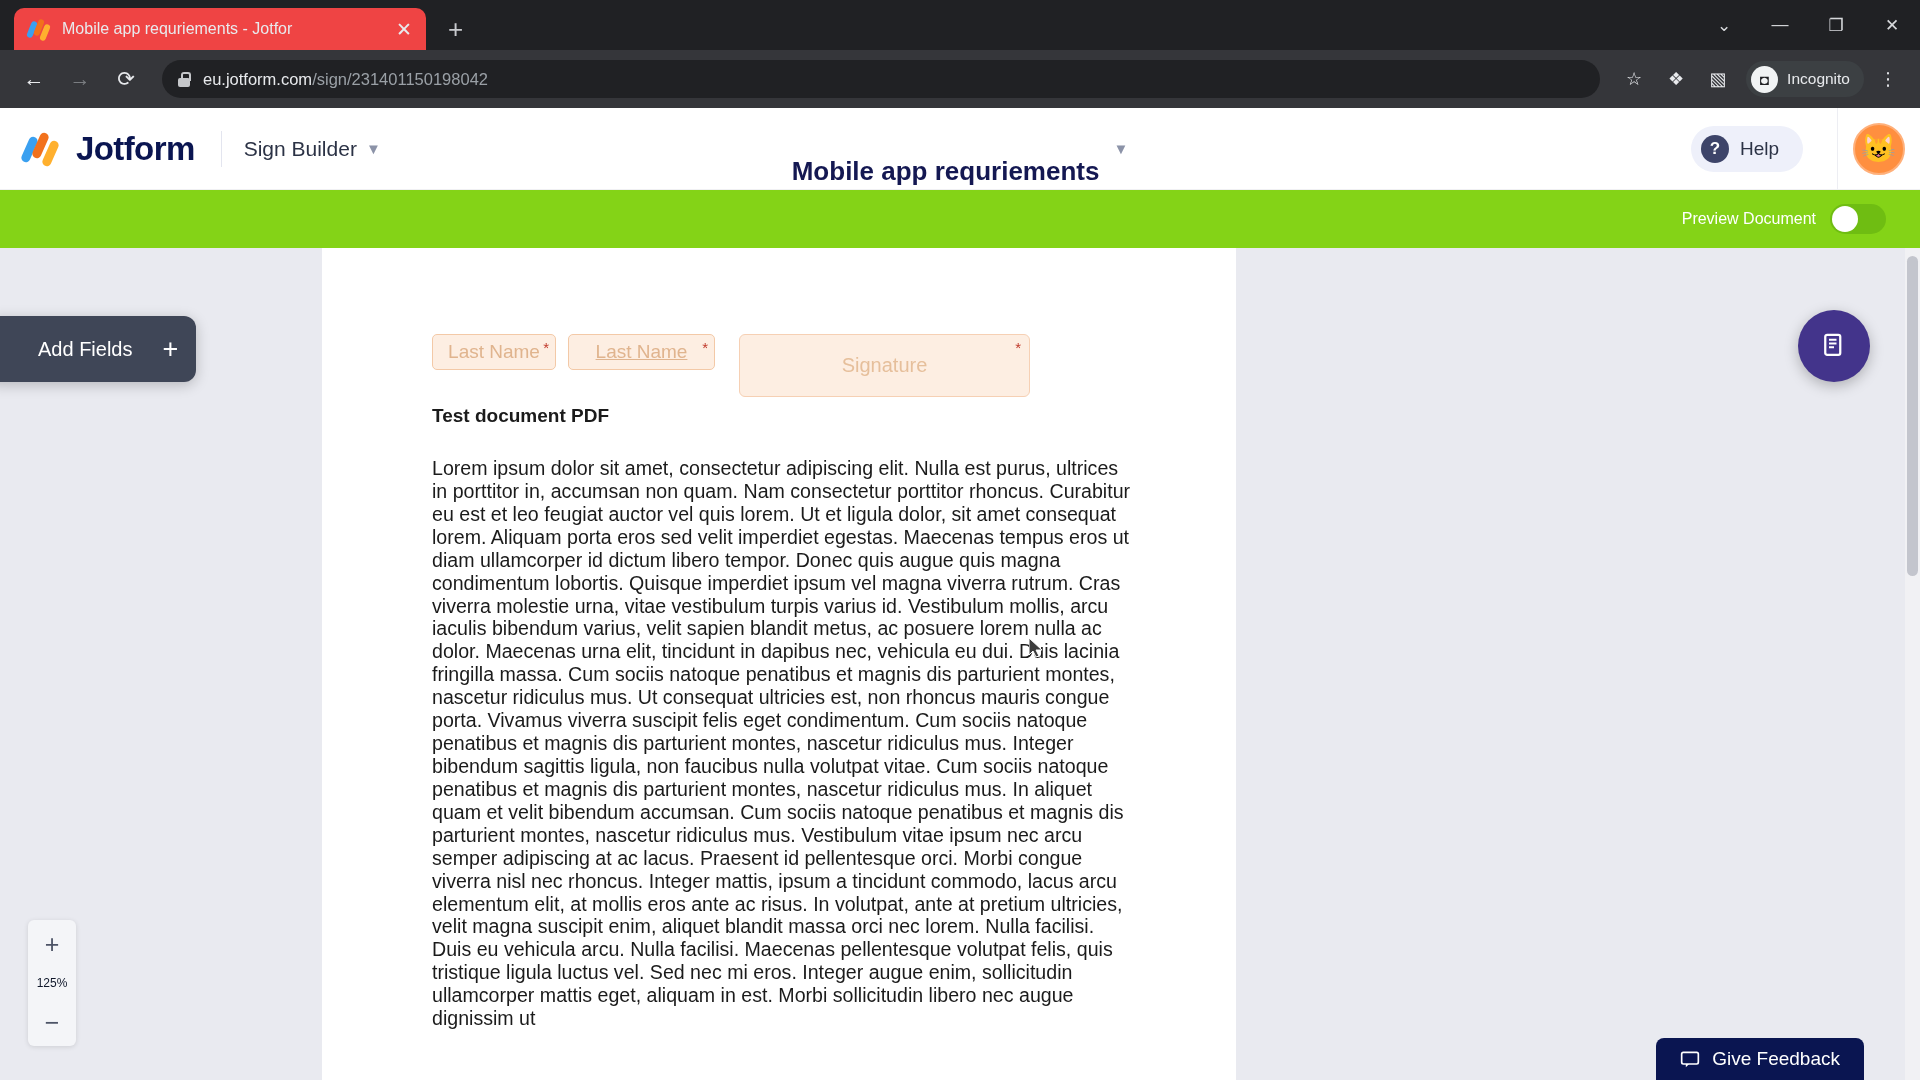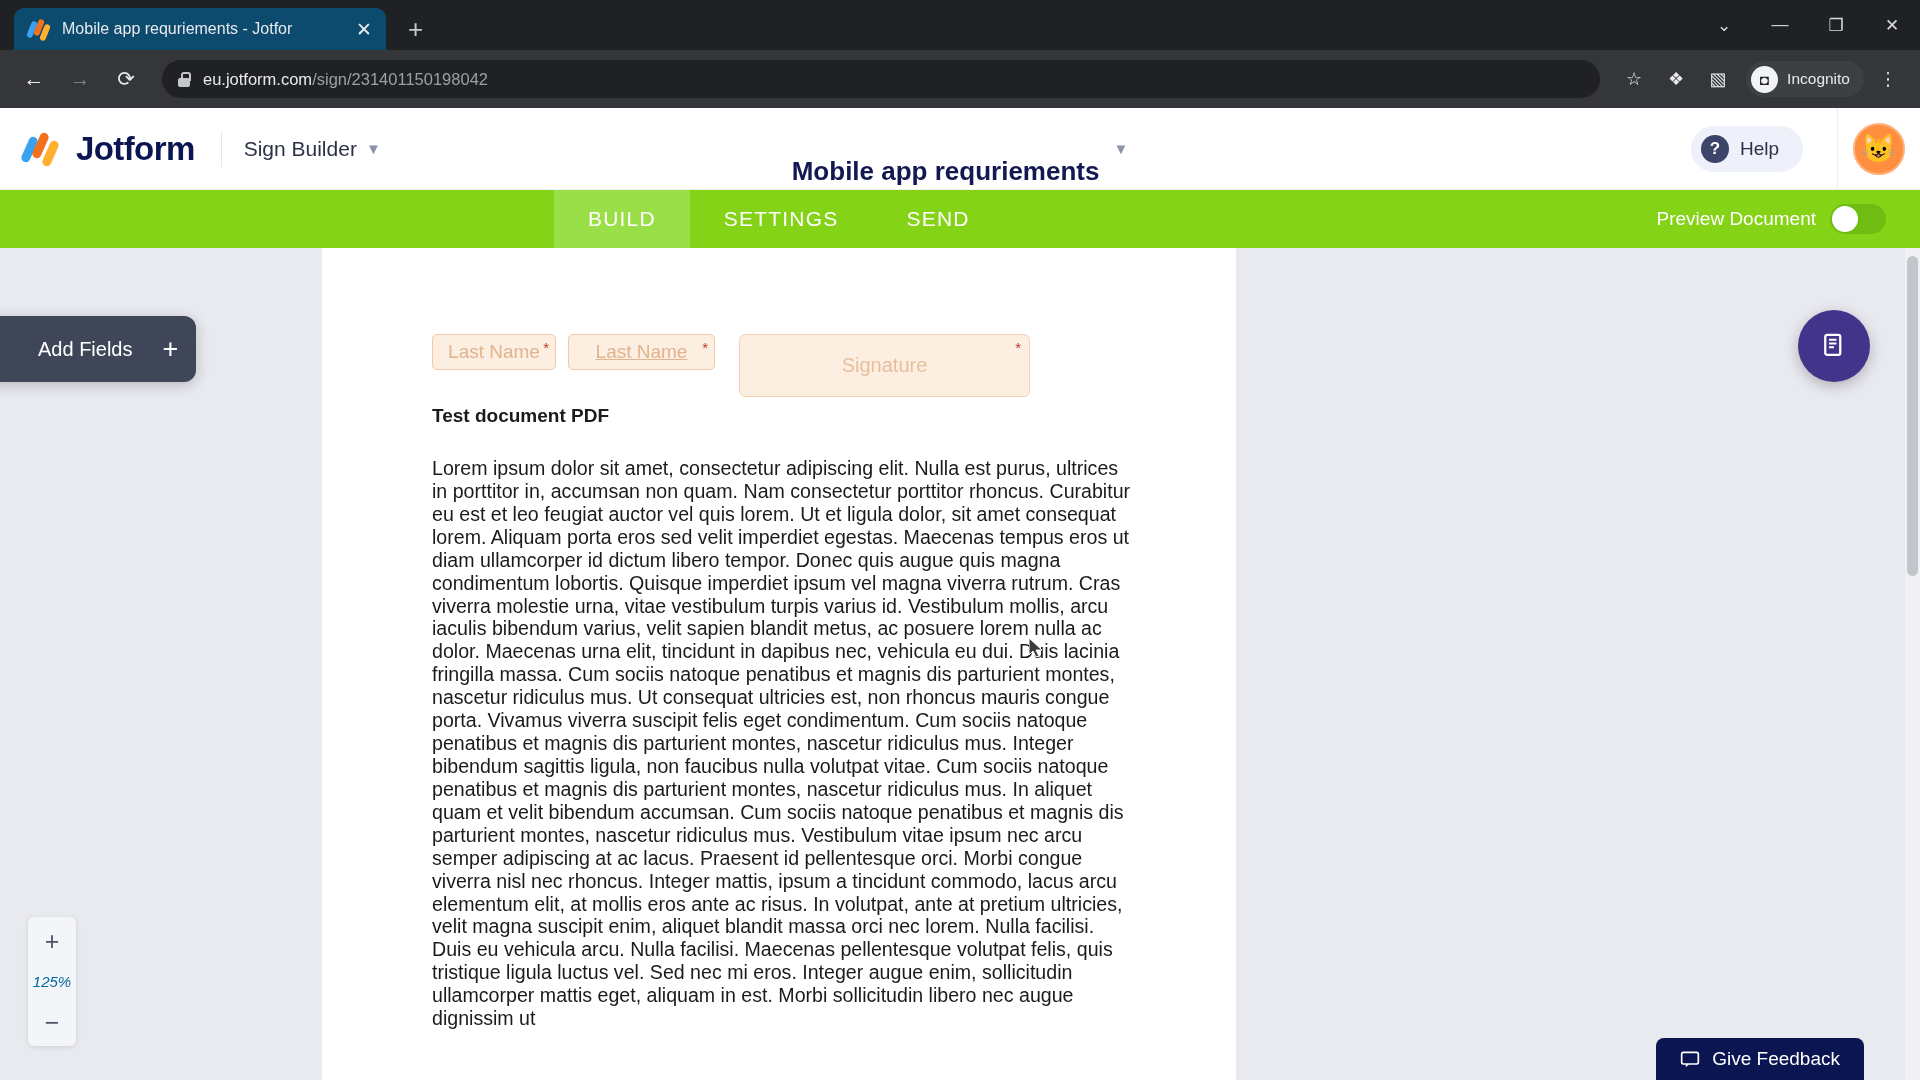--- a/index.html
+++ b/index.html
@@ -11,22 +11,22 @@
 
   
   .browser { width: 1920px; height: 1080px; position: relative; }
 
   .tabstrip {
     height: 50px; background: #202124;
     display: flex; align-items: flex-end; padding-left: 14px; position: relative;
   }
   .tab {
     display: flex; align-items: center; gap: 12px;
-    height: 42px; width: 372px; padding: 0 14px;
-    background: #0c4a6e; border-radius: 10px 10px 0 0; color: #e8eaed;
+    height: 42px; width: 412px; padding: 0 14px;
+    background: #ef4444; border-radius: 10px 10px 0 0; color: #e8eaed;
   }
   .tab-favicon { width: 22px; height: 22px; position: relative; flex: 0 0 22px; }
   .tab-favicon i {
     position: absolute; width: 6px; height: 17px; border-radius: 3px;
     transform: rotate(22deg);
   }
   .tab-favicon i:nth-child(1) { left: 1px;  top: 3px; background: #3aa0f0; }
   .tab-favicon i:nth-child(2) { left: 8px;  top: 1px; background: #f2711c; }
   .tab-favicon i:nth-child(3) { left: 14px; top: 6px; background: #ffb02e; }
   .tab-title {
@@ -150,21 +150,21 @@
   .gtab {
     padding: 0 34px; display: flex; align-items: center; justify-content: center;
     font-size: 21px; letter-spacing: 1.2px; color: #fff; cursor: pointer;
     font-weight: 400;
   }
   .gtab.active { background: #9ade48; }
   .preview-wrap {
     position: absolute; right: 34px; top: 0; height: 58px;
     display: flex; align-items: center; gap: 14px; cursor: pointer;
   }
-  .preview-label { font-size: 19px; color: #fff; }
+  .preview-label { font-size: 16px; color: #fff; }
   .switch {
     width: 56px; height: 30px; border-radius: 15px; background: #6fbd12;
     position: relative;
   }
   .switch::after {
     content: ''; position: absolute; top: 2px; left: 2px;
     width: 26px; height: 26px; border-radius: 50%; background: #fff;
   }
 
   
@@ -192,21 +192,21 @@
   .zoom-ctl {
     position: absolute; left: 28px; bottom: 34px;
     width: 48px; background: #f4f5f8; border-radius: 6px;
     display: flex; flex-direction: column; align-items: center;
     box-shadow: 0 1px 5px rgba(0,0,0,.12);
   }
   .zoom-btn {
     width: 48px; height: 48px; display: flex; align-items: center;
     justify-content: center; font-size: 25px; color: #4d5467; cursor: pointer;
   }
-  .zoom-val { font-size: 15px; color: #0369a1; padding: 8px 0; font-style: italic; }
+  .zoom-val { font-size: 12px; color: #0f172a; padding: 8px 0; }
 
   
   .sheet {
     position: absolute; left: 322px; top: 0px; width: 914px;
     min-height: 1000px; background: #fff;
     padding: 86px 0 0 0;
   }
   .fields-row {
     display: flex; align-items: flex-start; gap: 12px;
     margin-left: 110px; margin-top: 0px;
@@ -320,25 +320,20 @@
         <span>Help</span>
       </div>
       <div class="avatar-sep"></div>
       <div class="avatar-box">
         <span class="avatar">😺</span>
       </div>
     </div>
   </div>
 
   <div class="greenbar">
-    <div class="gtabs">
-      <div class="gtab active">BUILD</div>
-      <div class="gtab">SETTINGS</div>
-      <div class="gtab">SEND</div>
-    </div>
     <div class="preview-wrap">
       <span class="preview-label">Preview Document</span>
       <span class="switch"></span>
     </div>
   </div>
 
   <div class="workspace">
 
     <div class="sheet">
       <div class="fields-row">

